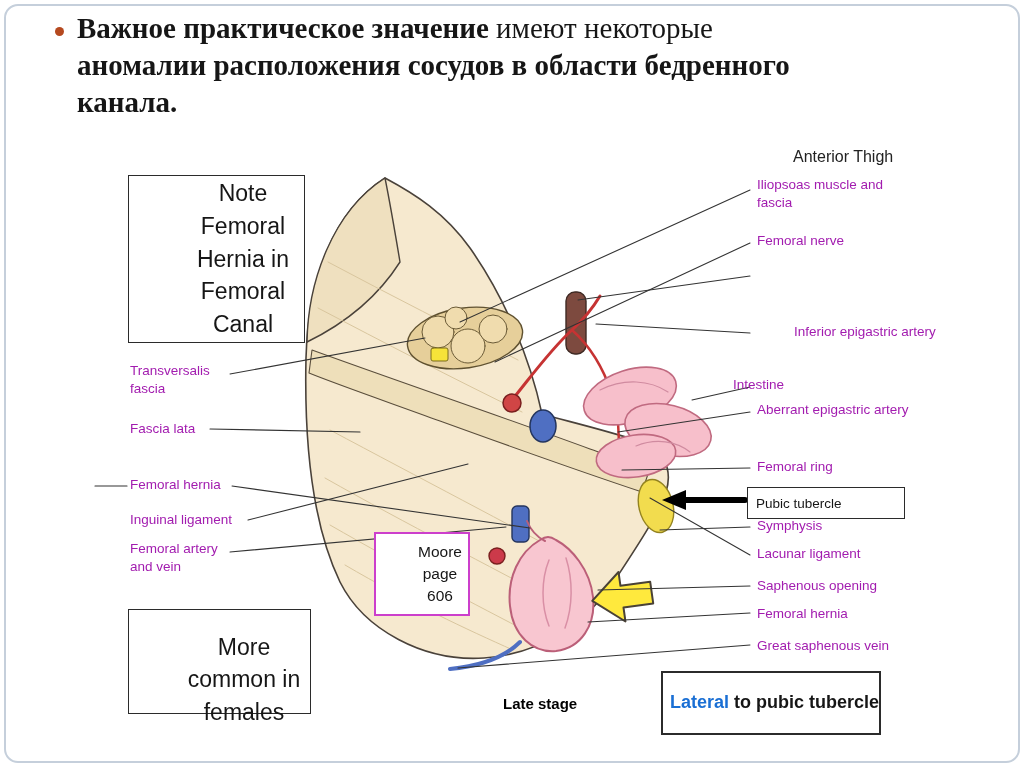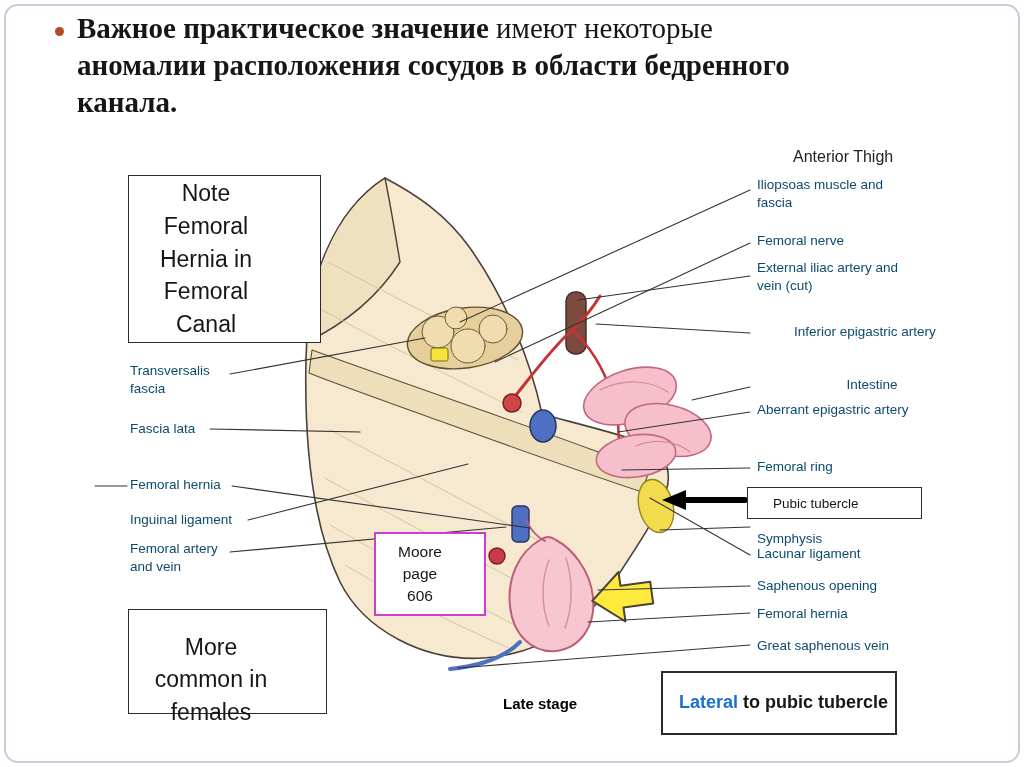--- a/index.html
+++ b/index.html
@@ -4,30 +4,30 @@
 <style>
   html,body{margin:0;padding:0;background:#fff;}
   .slide{position:relative;width:1024px;height:767px;background:#fff;overflow:hidden;
          font-family:"Liberation Sans",sans-serif;color:#1c1c1c;}
   .frame{position:absolute;inset:4px;border:2px solid #c5cfdb;border-radius:14px;pointer-events:none;}
   .dot{position:absolute;left:55px;top:27px;width:9px;height:9px;border-radius:50%;background:#b5491f;}
   .title-text{position:absolute;left:77px;top:10px;width:720px;
               font-family:"Liberation Serif",serif;font-size:29px;line-height:1.27;color:#161616;}
   .title-text .b{font-weight:bold;}
   svg.fig{position:absolute;left:0;top:0;width:1024px;height:767px;}
-  .lbl{position:absolute;font-size:13.5px;line-height:1.3;color:#0c4a6e;}
+  .lbl{position:absolute;font-size:13.5px;line-height:1.3;color:#a21caf;}
   .heading{font-size:16px;color:#222;}
   .box{position:absolute;border:1.6px solid #2b2b2b;background:#fff;display:flex;
-       align-items:center;justify-content:flex-start;text-align:center;color:#161616;padding-left:16px;}
+       align-items:center;justify-content:flex-end;text-align:center;color:#161616;}
   .note-box,.more-box{font-size:23px;line-height:1.42;}
   .note-box span{display:inline-block;width:122px;}
   .more-box span{display:inline-block;width:132px;margin-top:36px;}
   .moore-box{border-width:2px;font-size:15.5px;line-height:1.4;}
   .moore-box span{display:inline-block;width:56px;}
-  .pt-box{font-size:13.5px;justify-content:flex-start;text-align:left;padding-left:25px;}
+  .pt-box{font-size:13.5px;justify-content:flex-start;text-align:left;padding-left:8px;}
   .lateral-box{font-size:18px;font-weight:bold;line-height:1.4;border-width:2px;}
   .lateral-box span{white-space:pre-wrap;}
   .late-stage{position:absolute;font-weight:bold;font-size:15px;color:#000000;}
 </style>
 </head>
 <body>
 
 <div class="slide">
   <div class="frame"></div>
 
@@ -112,31 +112,30 @@
   </div>
 
   <div class="lbl" style="left:130px;top:362px;width:100px;">Transversalis fascia</div>
   <div class="lbl" style="left:130px;top:420px;width:120px;">Fascia lata</div>
   <div class="lbl" style="left:130px;top:476px;width:120px;">Femoral hernia</div>
   <div class="lbl" style="left:130px;top:511px;width:130px;">Inguinal ligament</div>
   <div class="lbl" style="left:130px;top:540px;width:100px;">Femoral artery and vein</div>
 
   <div class="lbl" style="left:757px;top:176px;width:135px;">Iliopsoas muscle and fascia</div>
   <div class="lbl" style="left:757px;top:232px;width:200px;">Femoral nerve</div>
-  <div class="lbl" style="left:757px;top:259px;width:145px;">External iliac artery and vein (cut)</div>
   <div class="lbl" style="left:794px;top:323px;width:200px;">Inferior epigastric artery</div>
-  <div class="lbl" style="left:772px;top:376px;width:200px;text-align:center;">Intestine</div>
+  <div class="lbl" style="left:733px;top:376px;width:200px;">Intestine</div>
   <div class="lbl" style="left:757px;top:401px;width:200px;">Aberrant epigastric artery</div>
   <div class="lbl" style="left:757px;top:458px;width:200px;">Femoral ring</div>
 
   <div class="box pt-box" style="left:747px;top:487px;width:148px;height:30px;">
     <span>Pubic tubercle</span>
   </div>
 
-  <div class="lbl" style="left:757px;top:517px;width:200px;margin-top:13px;">Symphysis</div>
+  <div class="lbl" style="left:757px;top:517px;width:200px;">Symphysis</div>
   <div class="lbl" style="left:757px;top:577px;width:200px;">Saphenous opening</div>
   <div class="lbl" style="left:757px;top:545px;width:200px;">Lacunar ligament</div>
   <div class="lbl" style="left:757px;top:605px;width:200px;">Femoral hernia</div>
   <div class="lbl" style="left:757px;top:637px;width:200px;">Great saphenous vein</div>
 
   <div class="box moore-box" style="left: 374px; top: 532px; width: 92px; height: 80px; border-color: rgb(204, 63, 204);">
     <span>Moore page 606</span>
   </div>
 
   <div class="box more-box" style="left:128px;top:609px;width:181px;height:103px;">

